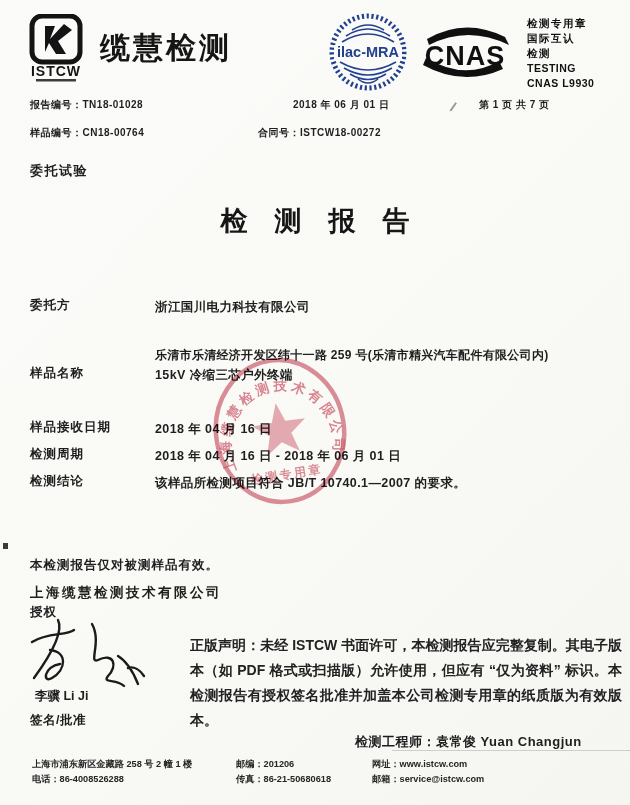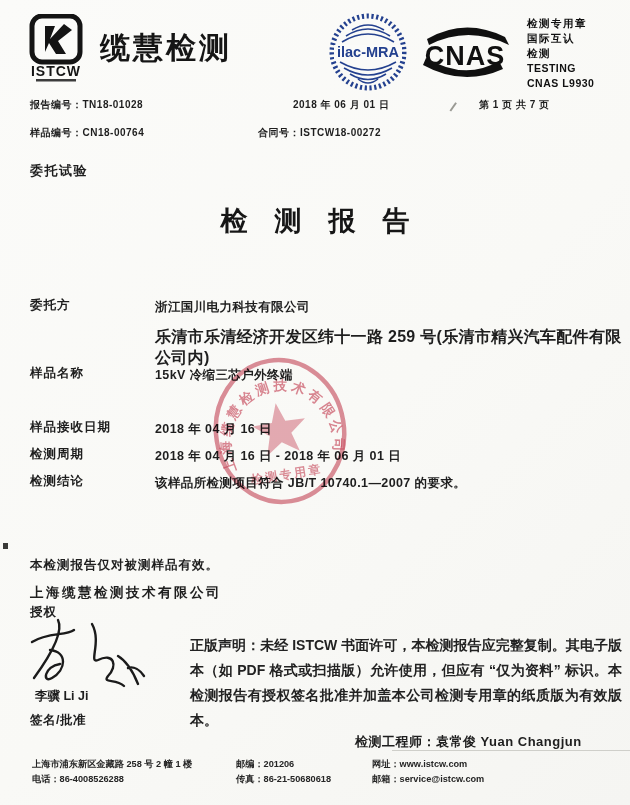--- a/index.html
+++ b/index.html
@@ -9,21 +9,21 @@
     font-family:"Liberation Sans","DejaVu Sans",sans-serif;
     color:#1e1e1e;overflow:hidden;
   }
   .abs{position:absolute;}
   .b{font-weight:700;}
   .meta{font-size:10px;font-weight:700;letter-spacing:.5px;white-space:nowrap;}
   .doc-title{width:630px;text-align:center;font-size:27px;font-weight:700;letter-spacing:27px;text-indent:27px;color:#161616;}
   .lbl{display:inline-block;width:125px;font-size:12.5px;font-weight:700;letter-spacing:1px;vertical-align:top;}
   .val{font-size:12.5px;font-weight:700;letter-spacing:.4px;text-align:center;}
   .row{white-space:nowrap;}
-  .addr{font-size:16px;font-weight:700;letter-spacing:.3px;}
+  .addr{font-size:12px;font-weight:700;letter-spacing:.3px;margin-top:20px;}
   .disclaimer{width:432px;font-size:14px;font-weight:700;line-height:1.78;color:#222;text-align:justify;}
   .accred{font-size:10.5px;font-weight:700;line-height:15px;letter-spacing:1.5px;color:#111;}
   .accred .en{letter-spacing:.5px;}
   .footer-col{font-size:9.2px;font-weight:700;line-height:14.5px;color:#252525;white-space:nowrap;}
   .footer-line{height:1px;background:#cfcfca;}
   .stamp{mix-blend-mode:multiply;opacity:.92;}
   .brand-cn{font-size:30px;font-weight:700;letter-spacing:3px;color:#151515;}
   .dot-artifact{width:5px;height:6px;background:#3a3a38;}
   .slash-artifact{width:10px;height:1.5px;background:#9a9a94;transform:rotate(-55deg);}
 </style>

